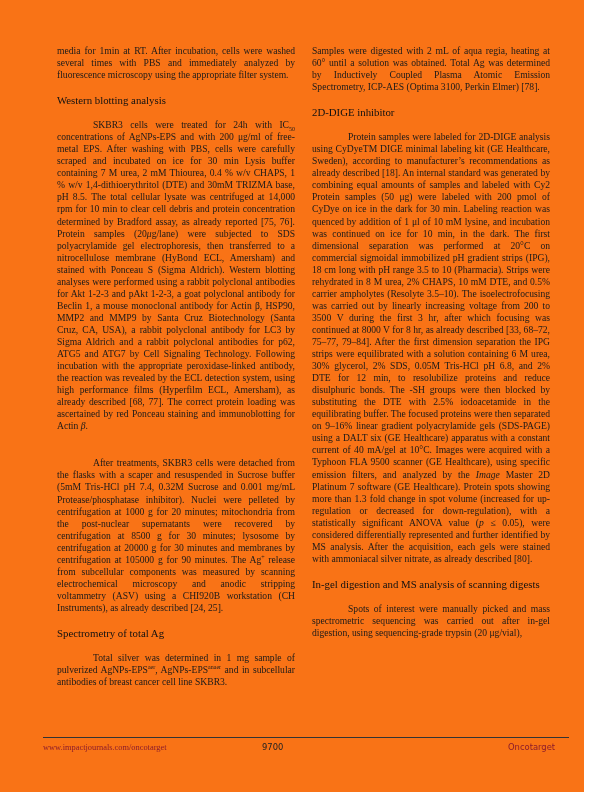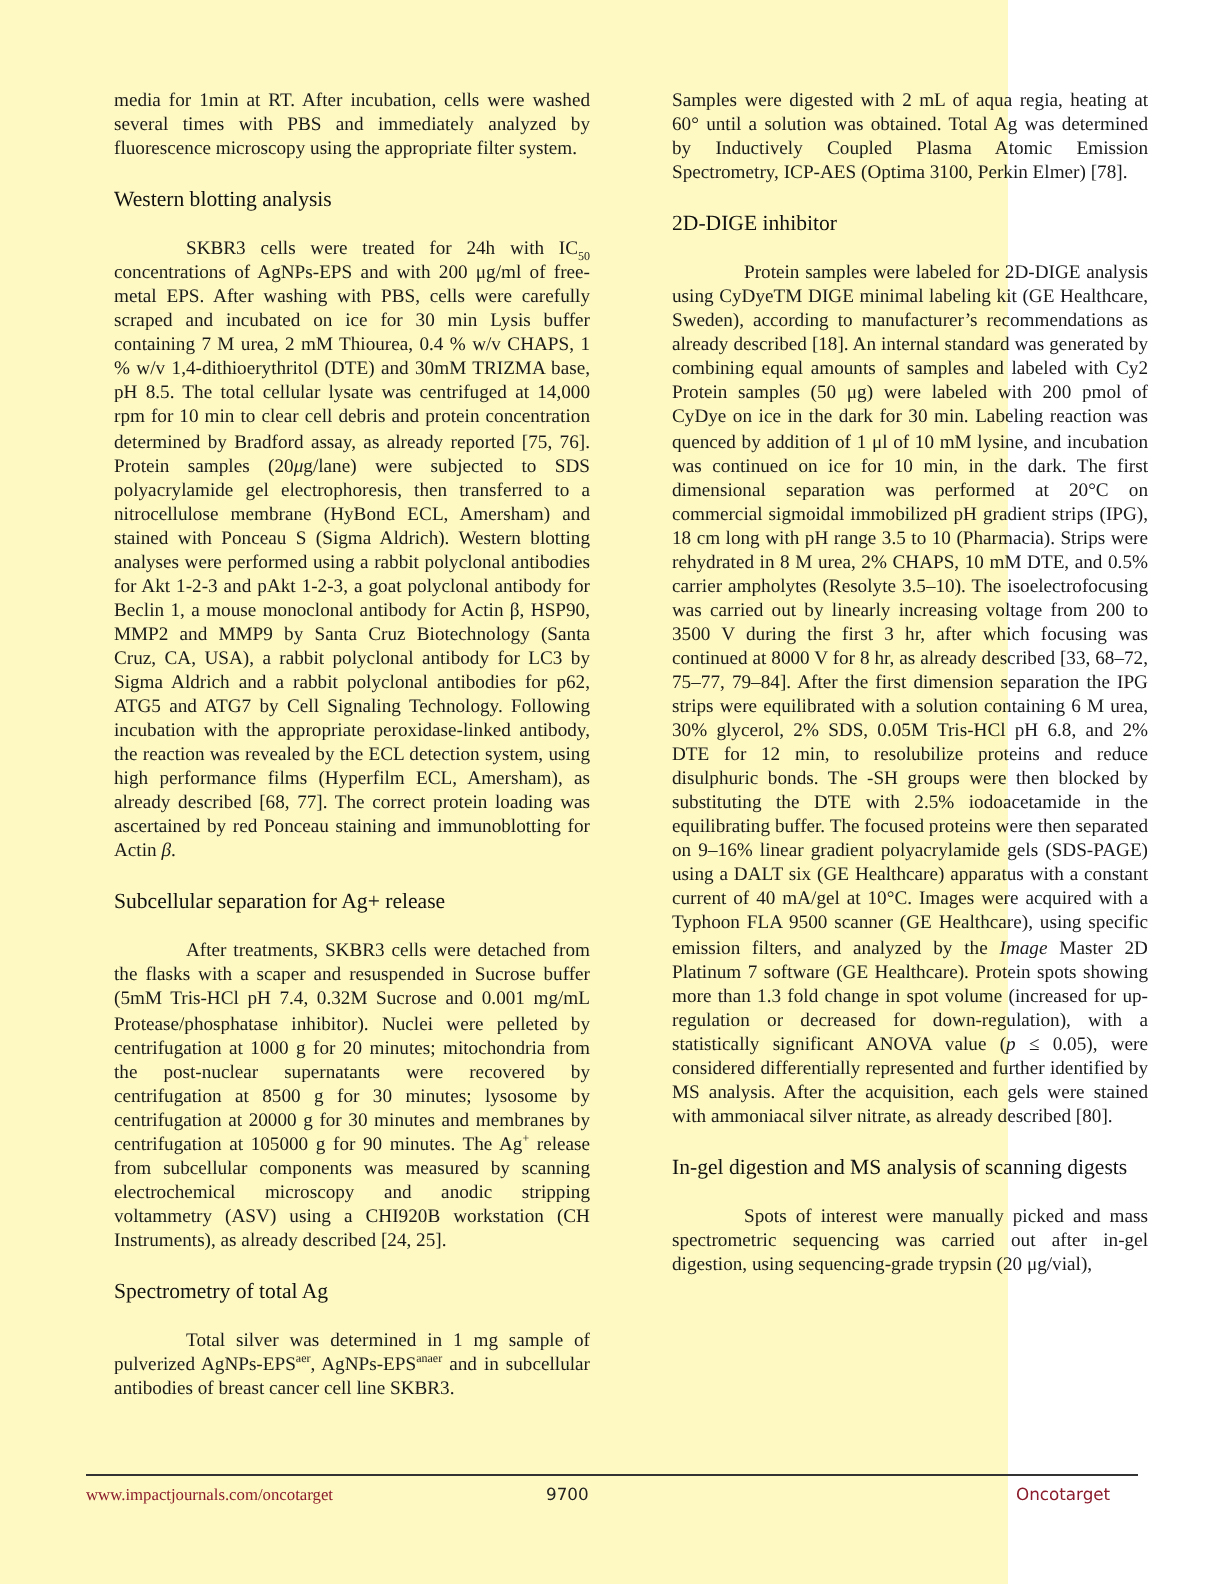--- a/index.html
+++ b/index.html
@@ -1,48 +1,47 @@
 <!DOCTYPE html>
 <html><head>
 <meta charset="utf-8">
 <style>
   html, body { margin: 0; padding: 0; background: #ffffff; }
   body { width: 612px; height: 792px; position: relative; overflow: hidden; }
-  .page { position: absolute; left: 0; top: 0; width: 504px; height: 792px; background: #fef9c3; }
+  .page { position: absolute; left: 0; top: 0; width: 584px; height: 792px; background: #f97316; }
   .col { position: absolute; top: 45px; width: 238px; font-family: "Liberation Serif", "DejaVu Serif", serif; font-size: 9.6px; line-height: 12.05px; color: #1a1a1a; }
   .col-left { left: 57px; }
-  .col-right { left: 336px; }
+  .col-right { left: 312px; }
   .col p { margin: 0; text-align: justify; text-align-last: left; hyphens: none; }
   .col p.indent { text-indent: 36px; }
   .col h2 { font-family: "Liberation Serif", "DejaVu Serif", serif; font-weight: normal; font-size: 10.8px; line-height: 13px; margin: 0; color: #111; }
   .gap-before-h { height: 13px; }
   .gap-after-h { height: 12px; }
   sup, sub { font-size: 6px; line-height: 0; }
   .footer-rule { position: absolute; left: 43px; top: 737px; width: 526px; height: 0; border-top: 1px solid #333; }
   .footer { position: absolute; top: 742px; font-family: "DejaVu Sans", "Liberation Sans", sans-serif; font-size: 8.4px; line-height: 11px; }
   .footer-url { left: 43px; color: #8b1c2c; font-family: Liberation Serif, serif; }
-  .footer-page { left: 273px; color: #222; }
+  .footer-page { left: 262px; color: #222; }
   .footer-journal { left: 508px; color: #8b1c2c; }
   i { font-style: italic; }
 </style>
 </head>
 <body>
 
 <div class="page">
 
   <div class="col col-left">
     <p>media for 1min at RT. After incubation, cells were washed several times with PBS and immediately analyzed by fluorescence microscopy using the appropriate filter system.</p>
 
     <div class="gap-before-h"></div>
     <h2>Western blotting analysis</h2>
     <div class="gap-after-h"></div>
     <p class="indent"><span>SKBR3 cells were treated for 24h with IC</span><sub>50</sub><span> concentrations of AgNPs-EPS and with 200 μg/ml of free-metal EPS. After washing with PBS, cells were carefully scraped and incubated on ice for 30 min Lysis buffer containing 7 M urea, 2 mM Thiourea, 0.4 % w/v CHAPS, 1 % w/v 1,4-dithioerythritol (DTE) and 30mM TRIZMA base, pH 8.5. The total cellular lysate was centrifuged at 14,000 rpm for 10 min to clear cell debris and protein concentration determined by Bradford assay, as already reported [75, 76]. Protein samples (20</span><i>μ</i><span>g/lane) were subjected to SDS polyacrylamide gel electrophoresis, then transferred to a nitrocellulose membrane (HyBond ECL, Amersham) and stained with Ponceau S (Sigma Aldrich). Western blotting analyses were performed using a rabbit polyclonal antibodies for Akt 1-2-3 and pAkt 1-2-3, a goat polyclonal antibody for Beclin 1, a mouse monoclonal antibody for Actin β, HSP90, MMP2 and MMP9 by Santa Cruz Biotechnology (Santa Cruz, CA, USA), a rabbit polyclonal antibody for LC3 by Sigma Aldrich and a rabbit polyclonal antibodies for p62, ATG5 and ATG7 by Cell Signaling Technology. Following incubation with the appropriate peroxidase-linked antibody, the reaction was revealed by the ECL detection system, using high performance films (Hyperfilm ECL, Amersham), as already described [68, 77]. The correct protein loading was ascertained by red Ponceau staining and immunoblotting for Actin </span><i>β</i><span>.</span></p>
 
     <div class="gap-before-h"></div>
-    <h2>Subcellular separation for Ag+ release</h2>
     <div class="gap-after-h"></div>
     <p class="indent"><span>After treatments, SKBR3 cells were detached from the flasks with a scaper and resuspended in Sucrose buffer (5mM Tris-HCl pH 7.4, 0.32M Sucrose and 0.001 mg/mL Protease/phosphatase inhibitor). Nuclei were pelleted by centrifugation at 1000 g for 20 minutes; mitochondria from the post-nuclear supernatants were recovered by centrifugation at 8500 g for 30 minutes; lysosome by centrifugation at 20000 g for 30 minutes and membranes by centrifugation at 105000 g for 90 minutes. The Ag</span><sup>+</sup><span> release from subcellular components was measured by scanning electrochemical microscopy and anodic stripping voltammetry (ASV) using a CHI920B workstation (CH Instruments), as already described [24, 25].</span></p>
 
     <div class="gap-before-h"></div>
     <h2>Spectrometry of total Ag</h2>
     <div class="gap-after-h"></div>
     <p class="indent"><span>Total silver was determined in 1 mg sample of pulverized AgNPs-EPS</span><sup>aer</sup><span>, AgNPs-EPS</span><sup>anaer</sup><span> and in subcellular antibodies of breast cancer cell line SKBR3.</span></p>
   </div>
 
   <div class="col col-right">

